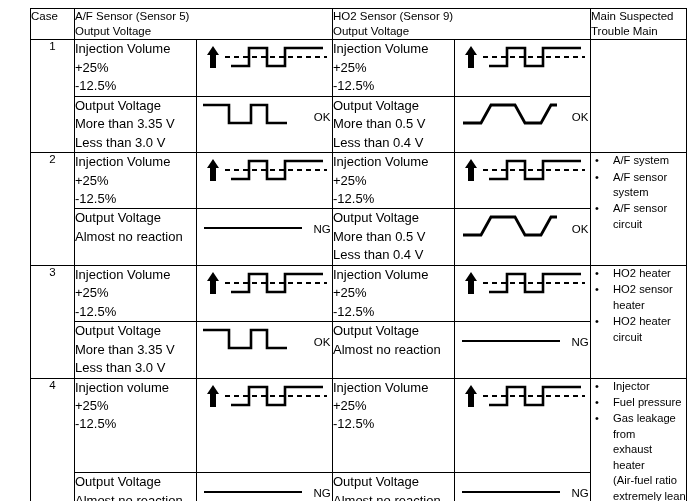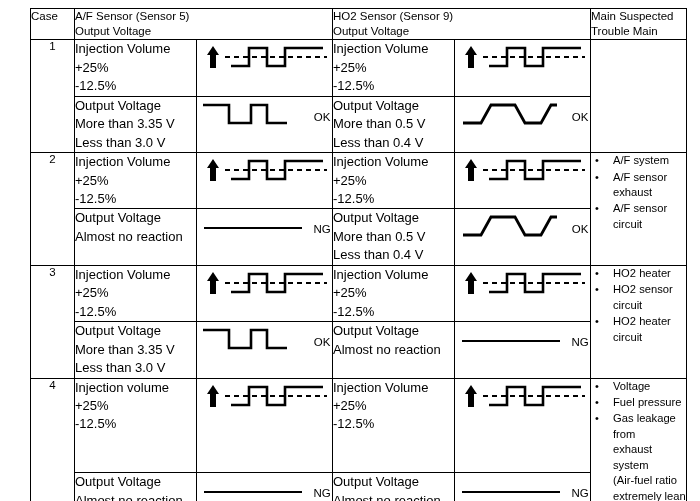--- a/index.html
+++ b/index.html
@@ -229,21 +229,21 @@
   </svg></span></td>
           <td class="trouble" rowspan="2">
             <ul class="tl">
               <li>
               <span class="bullet">•</span>
               <span>A/F system</span>
               
             </li>
               <li>
               <span class="bullet">•</span>
-              <span>A/F sensor exhaust</span>
+              <span>A/F sensor system</span>
               
             </li>
               <li>
               <span class="bullet">•</span>
               <span>A/F sensor circuit</span>
               
             </li>
             </ul>
           </td>
         </tr>
@@ -306,21 +306,21 @@
   </svg></span></td>
           <td class="trouble" rowspan="2">
             <ul class="tl">
               <li>
               <span class="bullet">•</span>
               <span>HO2 heater</span>
               
             </li>
               <li>
               <span class="bullet">•</span>
-              <span>HO2 sensor circuit</span>
+              <span>HO2 sensor heater</span>
               
             </li>
               <li>
               <span class="bullet">•</span>
               <span>HO2 heater circuit</span>
               
             </li>
             </ul>
           </td>
         </tr>
@@ -378,32 +378,32 @@
     <g fill="#000" stroke="none">
       <polygon points="12,6 18,15 15,15 15,28 9,28 9,15 6,15"></polygon>
     </g>
     <line x1="24" y1="17" x2="126" y2="17" stroke="#000" stroke-width="2" stroke-dasharray="5,4"></line>
     <path d="M 30 26 L 48 26 L 48 8 L 66 8 L 66 26 L 84 26 L 84 8 L 122 8" fill="none" stroke="#000" stroke-width="2.6" stroke-linejoin="miter" stroke-linecap="butt"></path>
   </svg></span></td>
           <td class="trouble" rowspan="2">
             <ul class="tl">
               <li>
               <span class="bullet">•</span>
-              <span>Voltage</span>
+              <span>Injector</span>
               
             </li>
               <li>
               <span class="bullet">•</span>
               <span>Fuel pressure</span>
               
             </li>
               <li>
               <span class="bullet">•</span>
               <span>Gas leakage from</span>
-              <span class="cont">exhaust system</span><span class="cont">(Air-fuel ratio</span><span class="cont">extremely lean or</span><span class="cont">than)</span>
+              <span class="cont">exhaust heater</span><span class="cont">(Air-fuel ratio</span><span class="cont">extremely lean or</span><span class="cont">than)</span>
             </li>
             </ul>
           </td>
         </tr>
         <tr class="">
           <td class="txt">
             <span class="ln">Output Voltage</span>
             <span class="ln">Almost no reaction</span>
           </td>
           <td class="wave">

